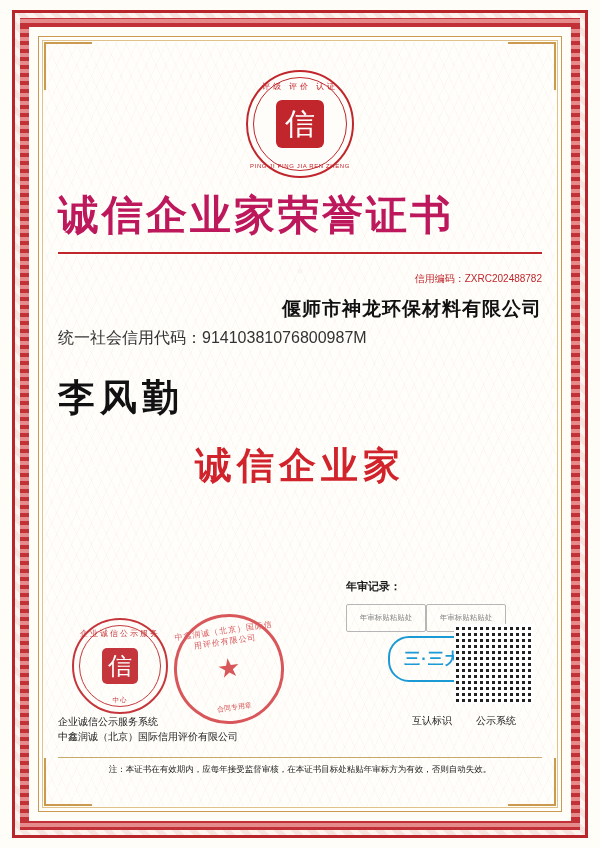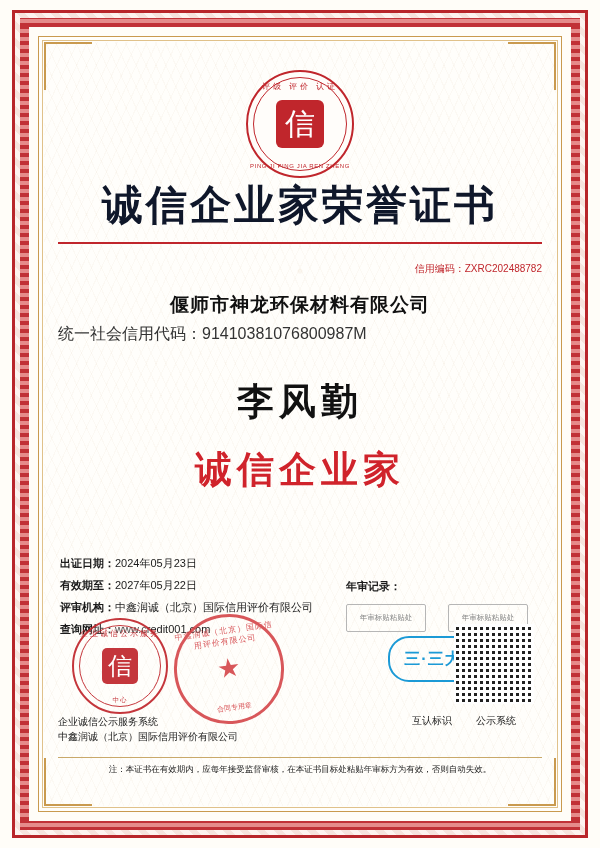--- a/index.html
+++ b/index.html
@@ -92,70 +92,70 @@
     position:absolute;top:9px;left:0;right:0;text-align:center;
     font-size:8px;color:#c0262c;letter-spacing:3px;
   }
   .emblem-bottom-text{
     position:absolute;bottom:7px;left:0;right:0;text-align:center;
     font-size:6px;color:#c0262c;letter-spacing:0.6px;
     font-family:"Liberation Sans", sans-serif;
   }
   
   .title-cn{
-    margin-top:0;text-align:center;
-    font-size:41px;font-weight:bold;color:#0f172a;
+    margin-top:10px;
+    font-size:41px;font-weight:bold;color:#be185d;
     letter-spacing:3px;
     font-family:"Liberation Serif", serif;
   }
   .title-en{
     margin-top:3px;text-align:center;
     font-size:13.5px;color:#111;letter-spacing:1.6px;
     font-family:"Liberation Sans", sans-serif;
   }
   .rule{
     margin:9px auto 0;width:100%;height:2px;background:#c0262c;
   }
   .credit-no{
     margin-top:18px;text-align:right;
     font-size:10px;color:#c0262c;
     font-family:"Liberation Sans", sans-serif;
   }
   .company{
-    margin-top:16px;text-align:center;
+    margin-top:10px;text-align:right;
     font-size:19px;font-weight:bold;color:#111;letter-spacing:1px;
   }
   .usci{
     margin-top:6px;text-align:left;
     font-size:16px;color:#333;
     font-family:"Liberation Sans", sans-serif;
   }
   .person{
-    margin-top:32px;text-align:center;
+    margin-top:24px;
     font-size:37px;font-weight:bold;color:#111;letter-spacing:5px;
   }
   .award{
     margin-top:18px;text-align:center;
     font-size:37px;font-weight:bold;color:#d0232b;letter-spacing:5px;
   }
   
   .details{
     position:absolute;left:2px;top:500px;width:100%;
     font-size:11px;color:#1b1b1b;
     font-family:"Liberation Sans", sans-serif;
   }
   .det-row{margin-bottom:7px;}
   .det-label{font-weight:bold;}
   .annual{
     position:absolute;left:288px;top:523px;width:200px;
     font-size:11px;font-weight:bold;color:#1b1b1b;
     font-family:"Liberation Sans", sans-serif;
   }
   .stamp-boxes{
-    position:absolute;left:288px;top:548px;display:flex;gap:22px;
+    position:absolute;left:288px;top:548px;display:flex;
   }
   .stamp-box{
     width:78px;height:26px;border:1px solid #b6b6b6;border-radius:2px;
     display:flex;align-items:center;justify-content:center;
     font-size:7.5px;color:#888;
     font-family:"Liberation Sans", sans-serif;
   }
   
   .seals{
     position:absolute;left:0;right:0;bottom:44px;height:130px;
@@ -260,34 +260,20 @@
     <div class="title-cn">诚信企业家荣誉证书</div>
     <div class="rule"></div>
     <div class="credit-no">信用编码：ZXRC202488782</div>
 
     <div class="company">偃师市神龙环保材料有限公司</div>
     <div class="usci">统一社会信用代码：91410381076800987M</div>
 
     <div class="person">李风勤</div>
     <div class="award">诚信企业家</div>
 
-    <div class="details">
-      <div class="det-row">
-        <span class="det-label">出证日期：</span><span>2024年05月23日</span>
-      </div>
-      <div class="det-row">
-        <span class="det-label">有效期至：</span><span>2027年05月22日</span>
-      </div>
-      <div class="det-row">
-        <span class="det-label">评审机构：</span><span>中鑫润诚（北京）国际信用评价有限公司</span>
-      </div>
-      <div class="det-row">
-        <span class="det-label">查询网址：</span><span>www.credit001.com</span>
-      </div>
-    </div>
 
     <div class="annual">年审记录：</div>
     <div class="stamp-boxes">
       <div class="stamp-box">年审标贴粘贴处</div>
       <div class="stamp-box">年审标贴粘贴处</div>
     </div>
 
     <div class="seals">
       <div class="seal-round">
         <div class="top-t">企业诚信公示服务</div>

